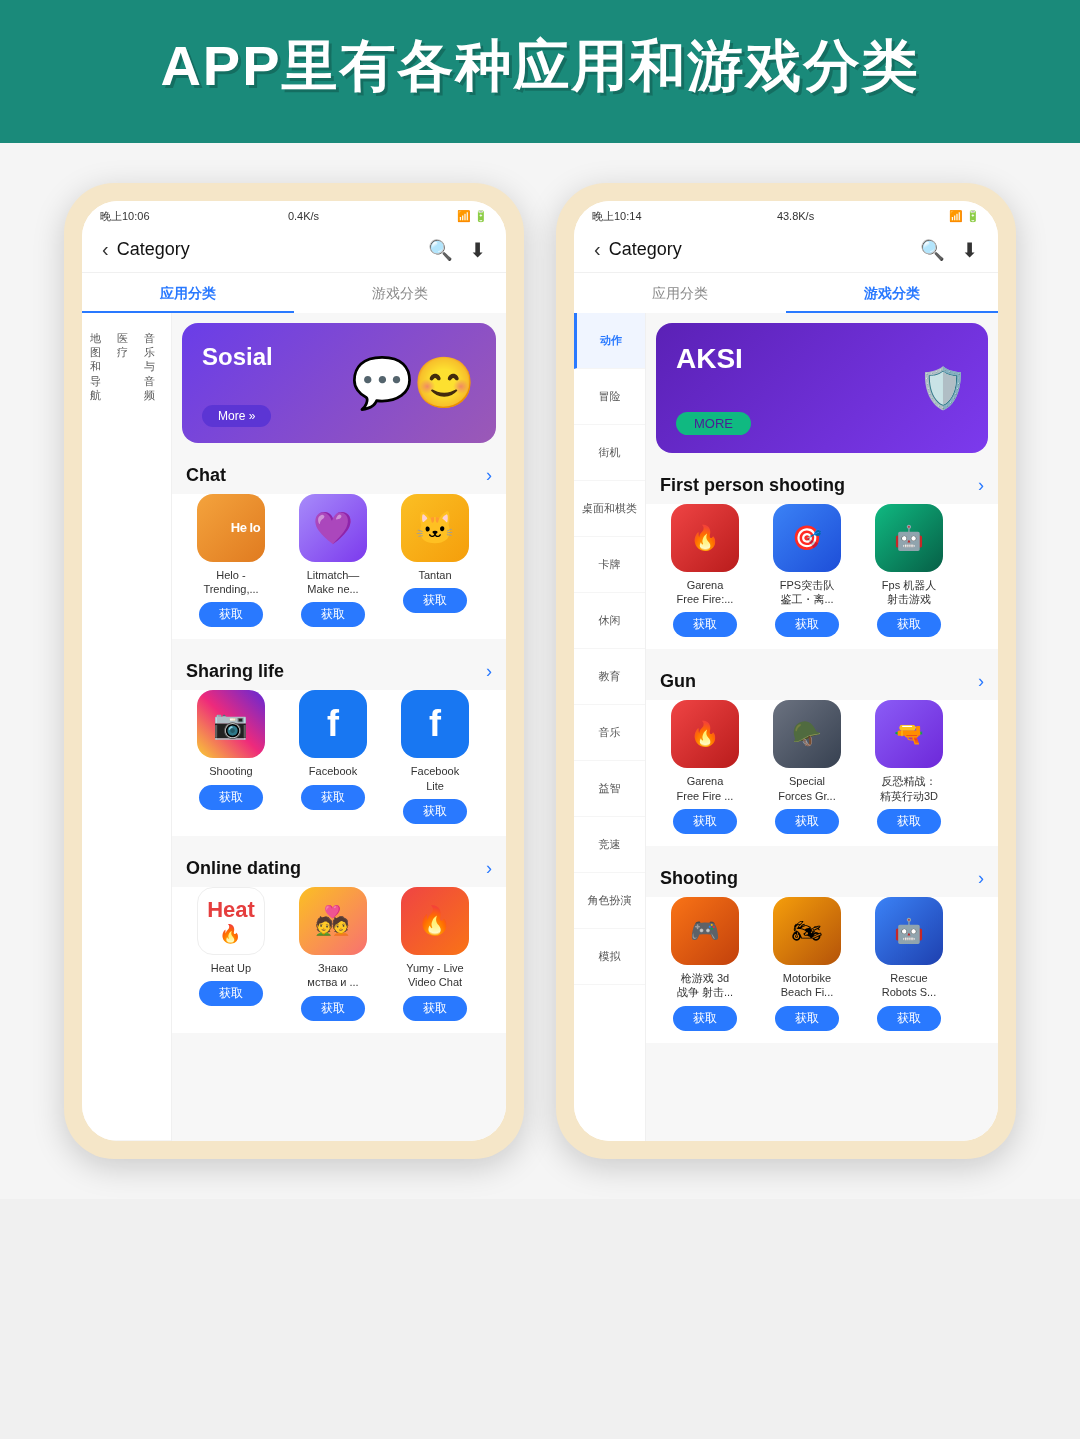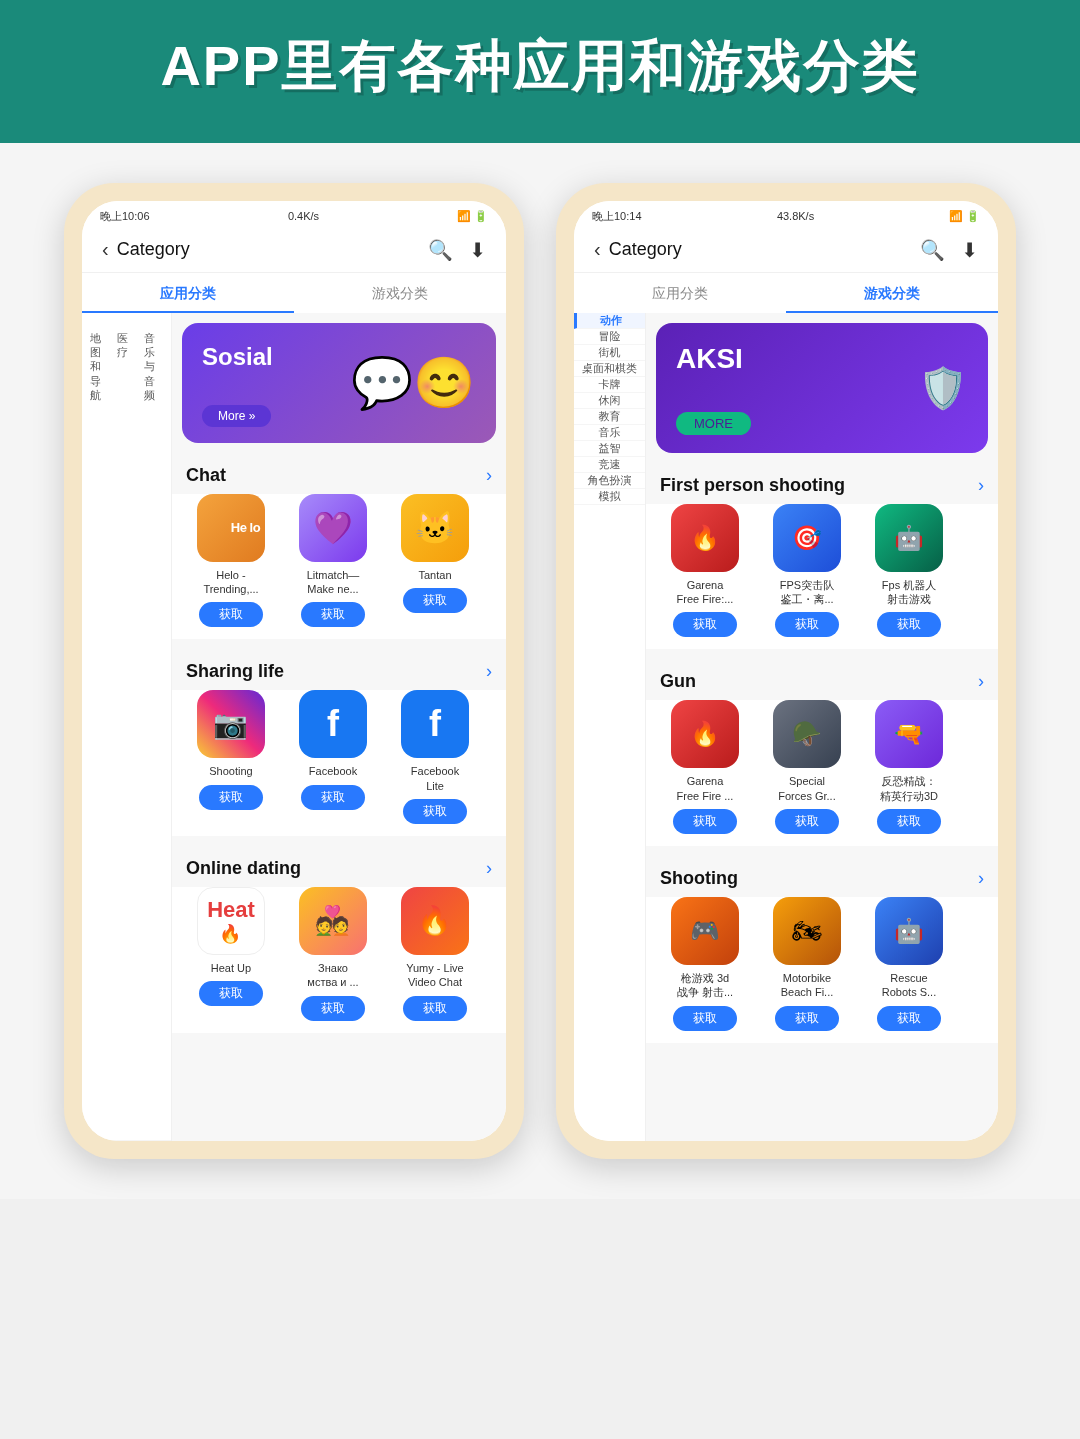--- a/index.html
+++ b/index.html
@@ -267,21 +267,21 @@
     .sidebar-right {
       width: 72px;
       background: #fff;
       border-right: 1px solid #f0f0f0;
       display: flex;
       flex-direction: column;
       overflow-y: auto;
     }
 
     .sidebar-item-right {
-      padding: 0 4px;
+      padding: 20px 4px;
       font-size: 11px;
       color: #555;
       text-align: center;
       border-bottom: 1px solid #f5f5f5;
     }
 
     .sidebar-item-right.active {
       color: #2979ff;
       border-left: 3px solid #2979ff;
       background: #f0f5ff;

